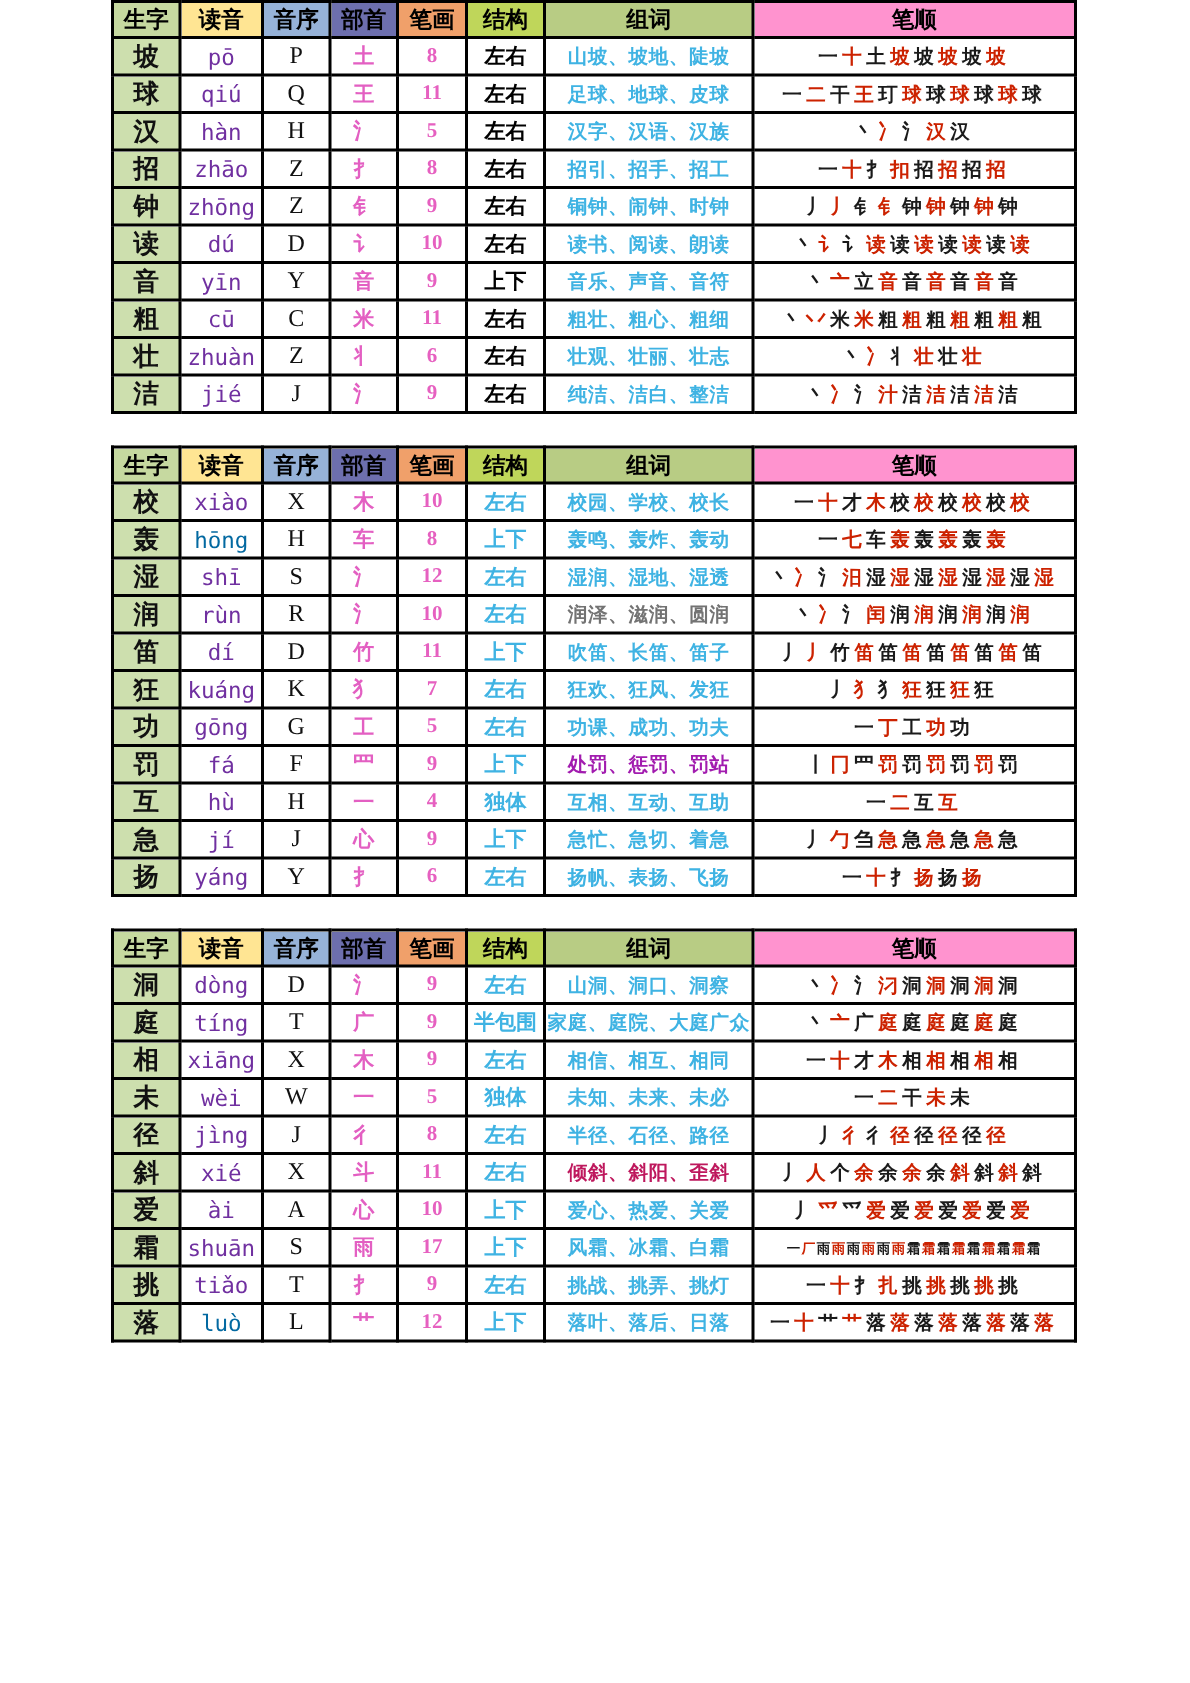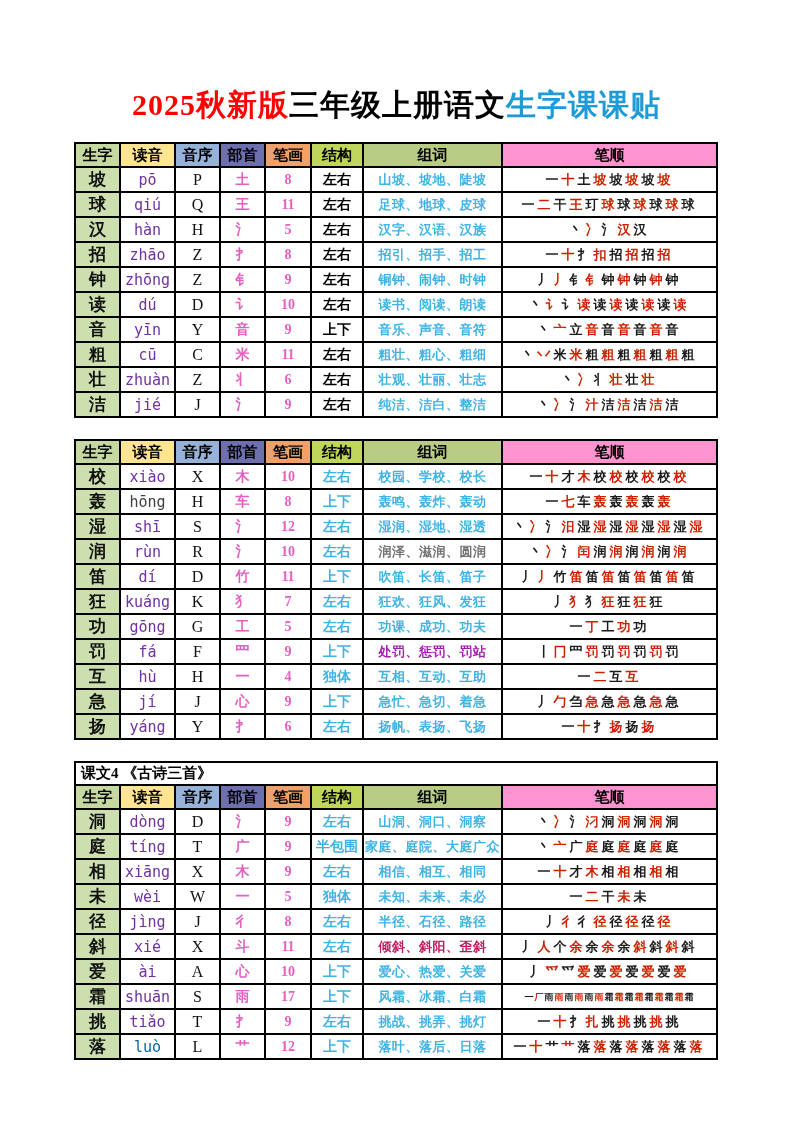--- a/index.html
+++ b/index.html
@@ -65,23 +65,20 @@
     font-size:13px;font-weight:bold;
   }
   .c-order .step{display:inline-block;margin-right:3px;}
   .c-order.tiny{font-size:9px;white-space:normal;line-height:10px;}
   .c-order.tiny .step{margin-right:1px;}
 </style>
 </head>
 <body>
 
 <div class="page">
-  <h1 class="title">
-    <span id="t-red" style="color: rgb(255, 0, 0);">2025秋新版</span><span id="t-black">三年级上册语文</span><span id="t-blue" style="color: rgb(30, 155, 215);">生字课课贴</span>
-  </h1>
   <div id="tables">
       <table class="sheet">
         <colgroup>
           <col style="width: 45px;">
           <col style="width: 55px;">
           <col style="width: 45px;">
           <col style="width: 45px;">
           <col style="width: 46px;">
           <col style="width: 52px;">
           <col style="width: 139px;">
@@ -227,21 +224,21 @@
             <td class="c-pinyin" style="color: rgb(112, 48, 160);">xiào</td>
             <td class="c-letter">X</td>
             <td class="c-radical" style="color: rgb(227, 95, 194);">木</td>
             <td class="c-count" style="color: rgb(230, 96, 192);">10</td>
             <td class="c-struct" style="color: rgb(63, 179, 227);">左右</td>
             <td class="c-words" style="color: rgb(63, 179, 227);">校园、学校、校长</td>
             <td class="c-order"><span class="step" style="color: rgb(26, 26, 26);">一</span><span class="step" style="color: rgb(204, 34, 0);">十</span><span class="step" style="color: rgb(26, 26, 26);">才</span><span class="step" style="color: rgb(204, 34, 0);">木</span><span class="step" style="color: rgb(26, 26, 26);">校</span><span class="step" style="color: rgb(204, 34, 0);">校</span><span class="step" style="color: rgb(26, 26, 26);">校</span><span class="step" style="color: rgb(204, 34, 0);">校</span><span class="step" style="color: rgb(26, 26, 26);">校</span><span class="step" style="color: rgb(204, 34, 0);">校</span></td>
           </tr>
           <tr>
             <td class="c-char" style="background: rgb(205, 223, 174);">轰</td>
-            <td class="c-pinyin" style="color: #404040;">hōng</td>
+            <td class="c-pinyin" style="color: #0369a1;">hōng</td>
             <td class="c-letter">H</td>
             <td class="c-radical" style="color: rgb(227, 95, 194);">车</td>
             <td class="c-count" style="color: rgb(230, 96, 192);">8</td>
             <td class="c-struct" style="color: rgb(63, 179, 227);">上下</td>
             <td class="c-words" style="color: rgb(63, 179, 227);">轰鸣、轰炸、轰动</td>
             <td class="c-order"><span class="step" style="color: rgb(26, 26, 26);">一</span><span class="step" style="color: rgb(204, 34, 0);">七</span><span class="step" style="color: rgb(26, 26, 26);">车</span><span class="step" style="color: rgb(204, 34, 0);">轰</span><span class="step" style="color: rgb(26, 26, 26);">轰</span><span class="step" style="color: rgb(204, 34, 0);">轰</span><span class="step" style="color: rgb(26, 26, 26);">轰</span><span class="step" style="color: rgb(204, 34, 0);">轰</span></td>
           </tr>
           <tr>
             <td class="c-char" style="background: rgb(205, 223, 174);">湿</td>
             <td class="c-pinyin" style="color: rgb(112, 48, 160);">shī</td>
@@ -340,23 +337,20 @@
           <col style="width: 55px;">
           <col style="width: 45px;">
           <col style="width: 45px;">
           <col style="width: 46px;">
           <col style="width: 52px;">
           <col style="width: 139px;">
           <col style="width: 215px;">
         </colgroup>
         <tbody>
           <tr>
-            <td colspan="8" class="caption">课文4 《古诗三首》</td>
-          </tr>
-          <tr>
             <td class="hdr" style="background: rgb(198, 217, 160);">生字</td>
             <td class="hdr" style="background: rgb(255, 229, 147);">读音</td>
             <td class="hdr" style="background: rgb(150, 178, 216);">音序</td>
             <td class="hdr" style="background: rgb(109, 111, 174);">部首</td>
             <td class="hdr" style="background: rgb(240, 160, 106);">笔画</td>
             <td class="hdr" style="background: rgb(191, 214, 90);">结构</td>
             <td class="hdr" style="background: rgb(184, 204, 132);">组词</td>
             <td class="hdr" style="background: rgb(255, 147, 207);">笔顺</td>
           </tr>
           <tr>

